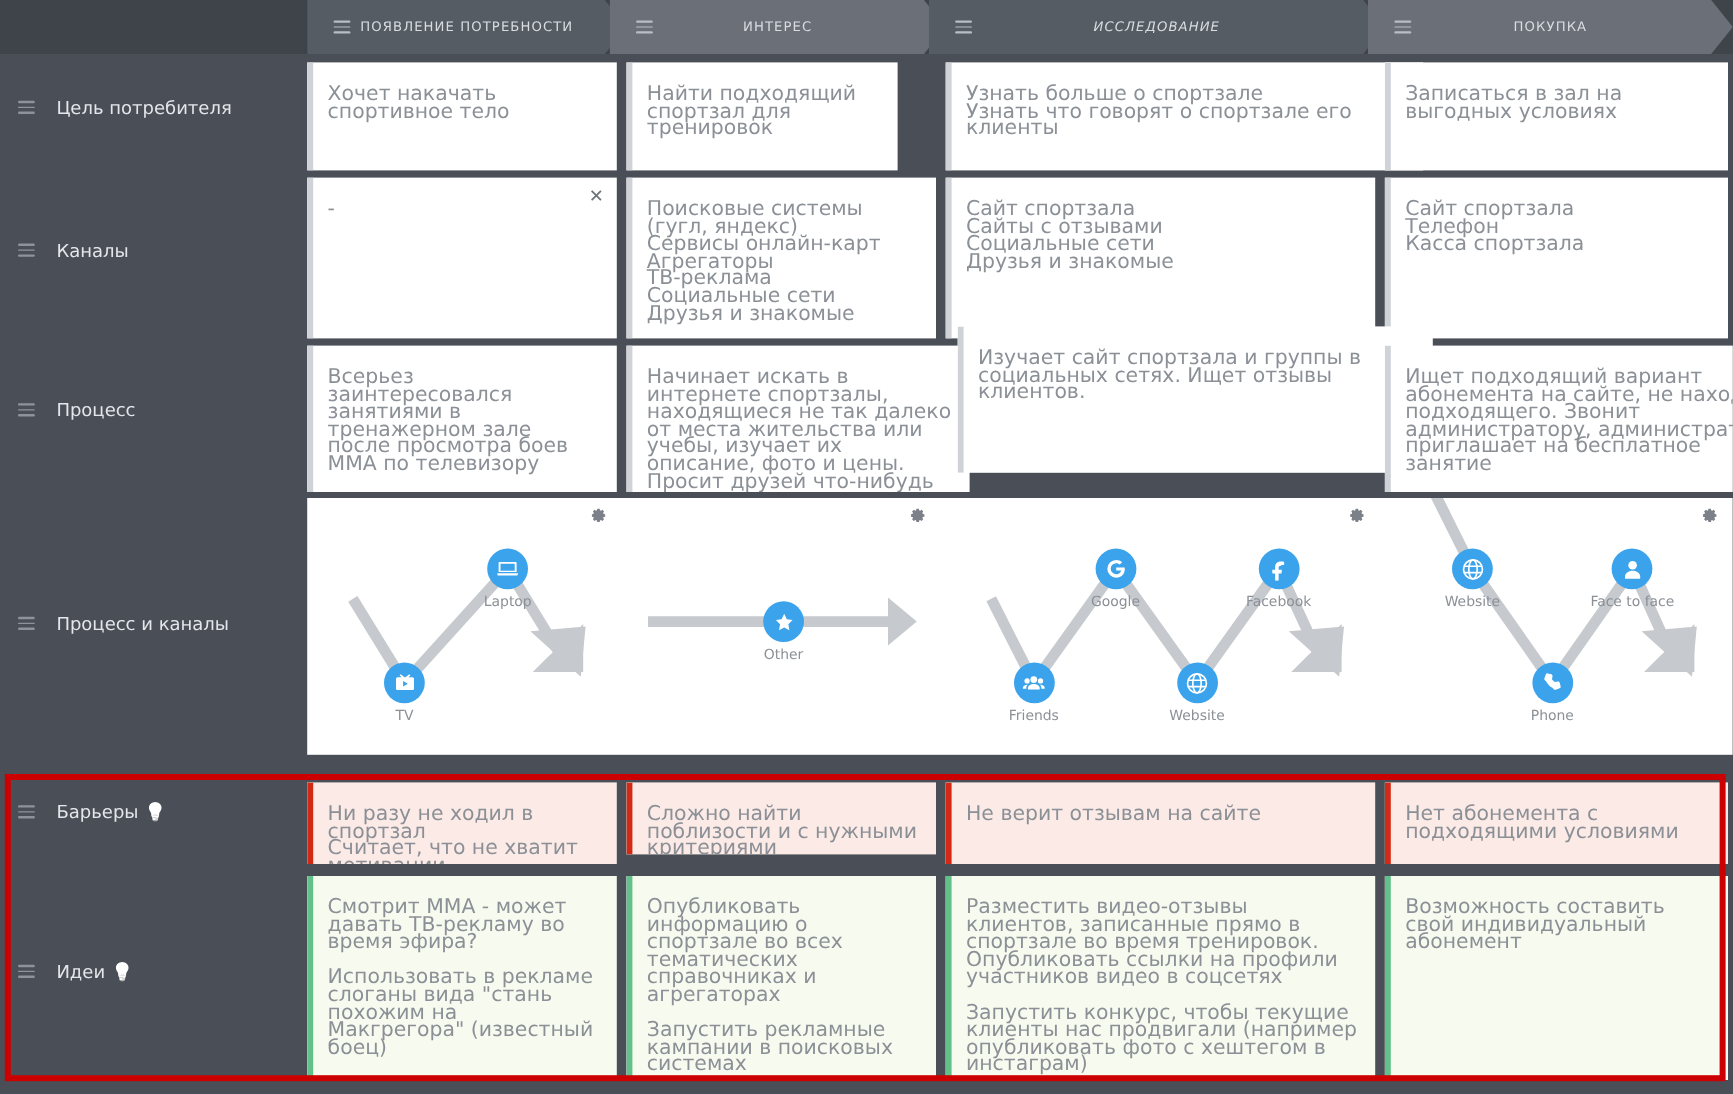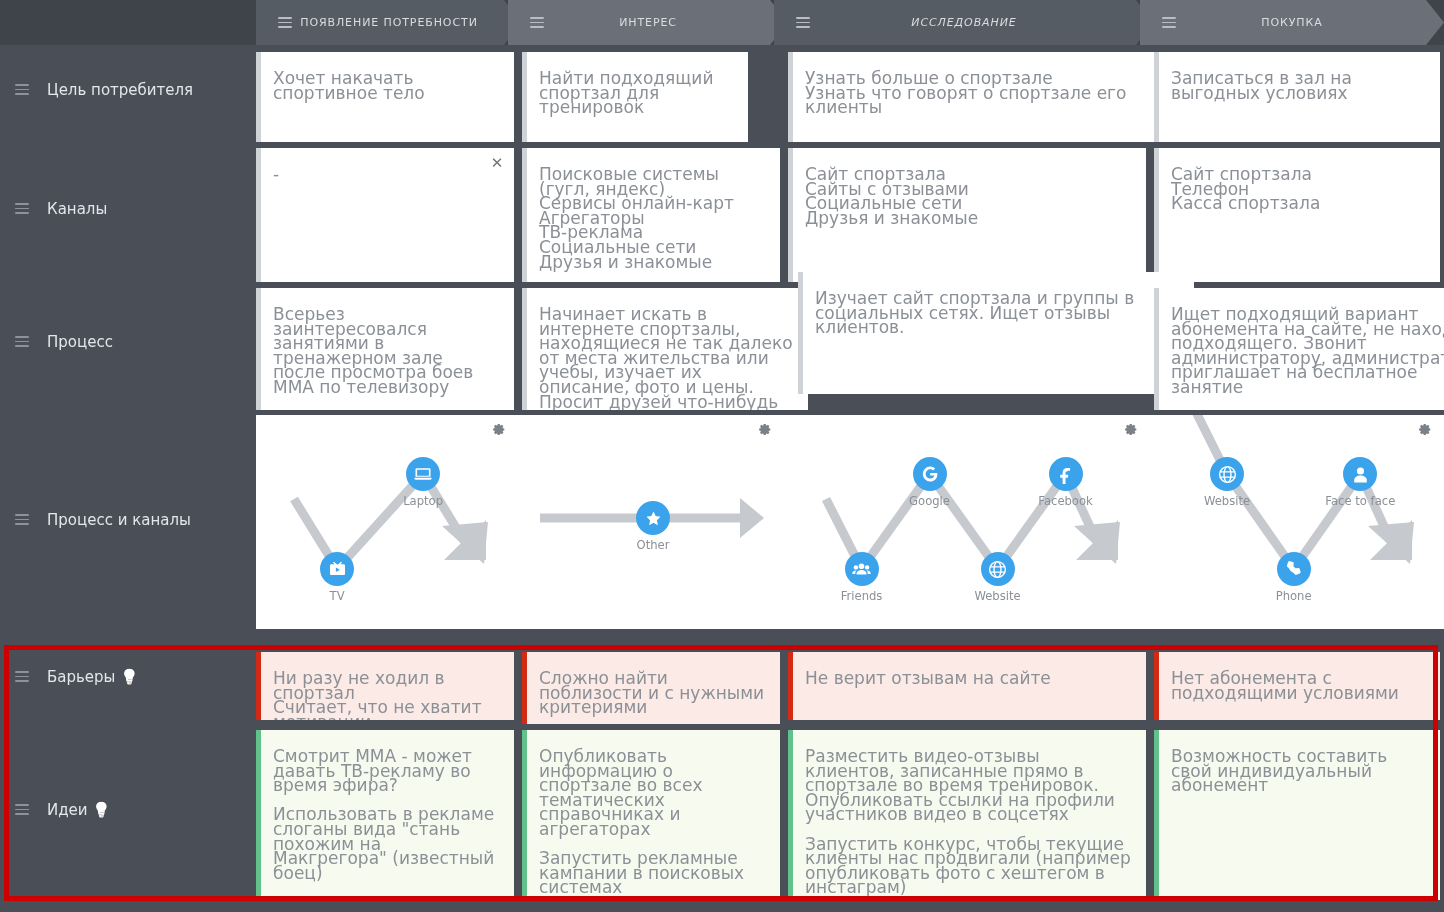--- a/index.html
+++ b/index.html
@@ -259,21 +259,21 @@
       </div>
       <div class="cell" style="left: 1154px; top: 288px; width: 340px; height: 122px; padding-left: 36px;">
         <div class="accent"></div>
         <div class="ctext">Ищет подходящий вариант абонемента на сайте, не находит подходящего. Звонит администратору, администратор приглашает на бесплатное занятие</div>
       </div>
       <div class="cell barrier" style="left: 256px; top: 652px; width: 258px; height: 68px;">
         <div class="accent"></div>
         <div class="ctext">Ни разу не ходил в спортзал
 Считает, что не хватит мотивации</div>
       </div>
-      <div class="cell barrier" style="left: 522px; top: 652px; width: 258px; height: 72px;">
+      <div class="cell barrier" style="left: 522px; top: 652px; width: 258px; height: 60px;">
         <div class="accent"></div>
         <div class="ctext">Сложно найти поблизости и с нужными критериями</div>
       </div>
       <div class="cell barrier" style="left: 788px; top: 652px; width: 358px; height: 68px;">
         <div class="accent"></div>
         <div class="ctext">Не верит отзывам на сайте</div>
       </div>
       <div class="cell barrier" style="left: 1154px; top: 652px; width: 286px; height: 68px; padding-left: 12px;">
         <div class="accent"></div>
         <div class="ctext">Нет абонемента с подходящими условиями</div>

